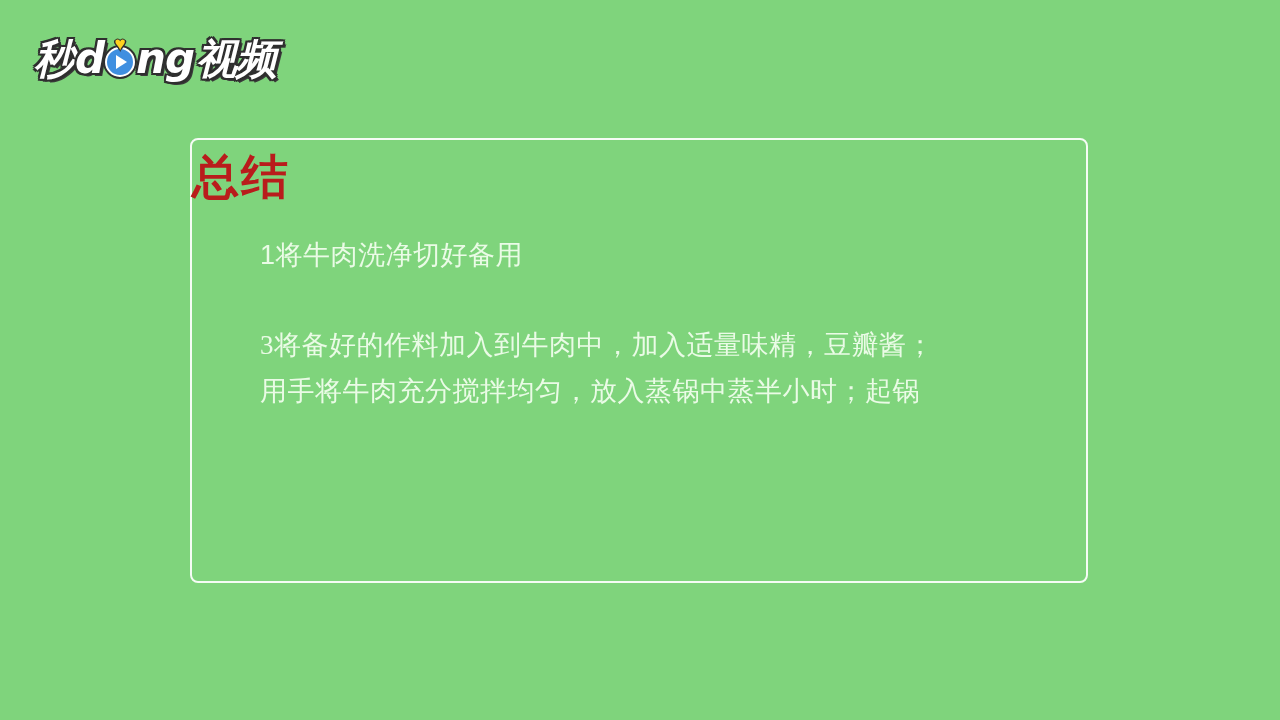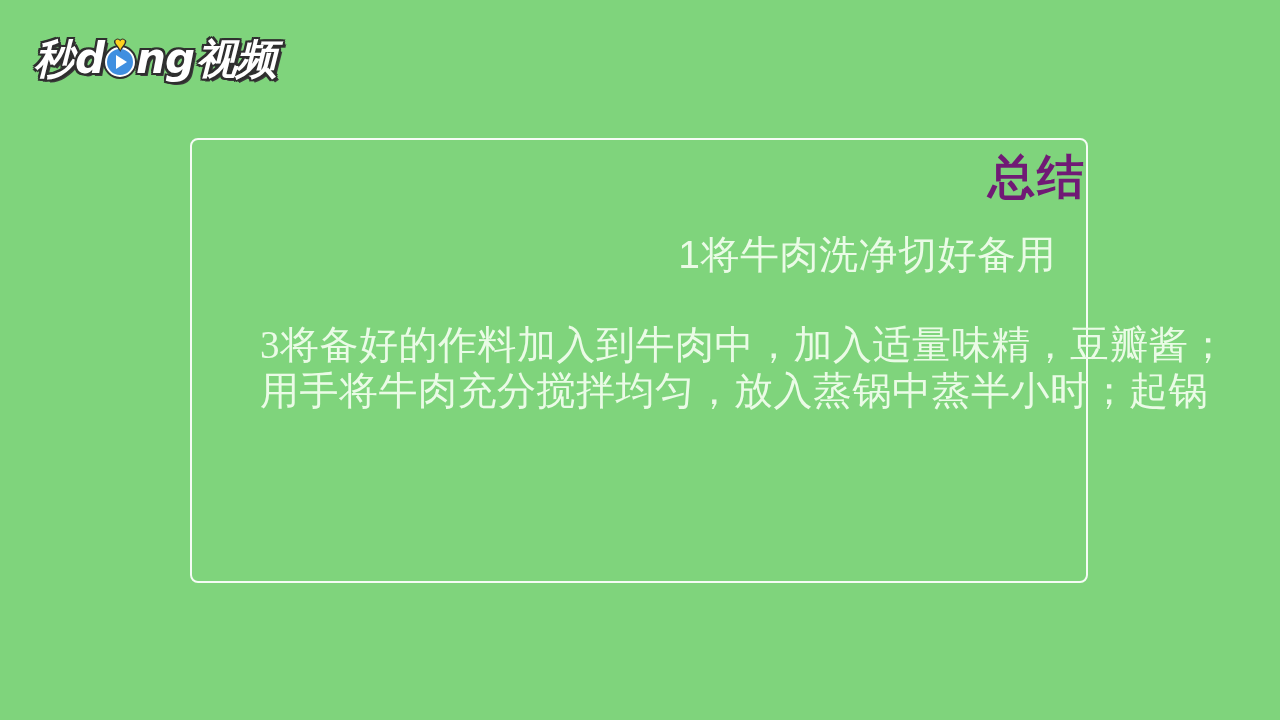--- a/index.html
+++ b/index.html
@@ -102,47 +102,46 @@
     box-sizing: border-box;
     border: 2px solid rgba(255, 255, 255, 0.92);
     border-radius: 8px;
   }
 
   #card-title {
     position: absolute;
     left: 0;
     right: 0;
     top: 10px;
-    text-align: right;
+    text-align: left;
     font-size: 47px;
     font-weight: bold;
     line-height: 1.15;
-    color: #701a75;
+    color: #b91c1c;
     letter-spacing: 2px;
   }
 
   #card-body {
     position: absolute;
     left: 68px;
     right: 30px;
     top: 92px;
   }
 
   .body-block {
     margin-bottom: 44px;
   }
   .body-block:last-child { margin-bottom: 0; font-family: Liberation Serif, serif; }
 
   .body-line {
-    font-size: 39px;
+    font-size: 27px;
     line-height: 46px;
     color: #eafbe6;
     white-space: nowrap;
     letter-spacing: 0.5px;
-    text-align: right;
   }
 </style>
 </head>
 <body>
 
 <div id="screen">
 
   <div id="logo">
     <span class="logo-text cn-lead">秒</span>
     <span class="logo-text lat">d</span>

